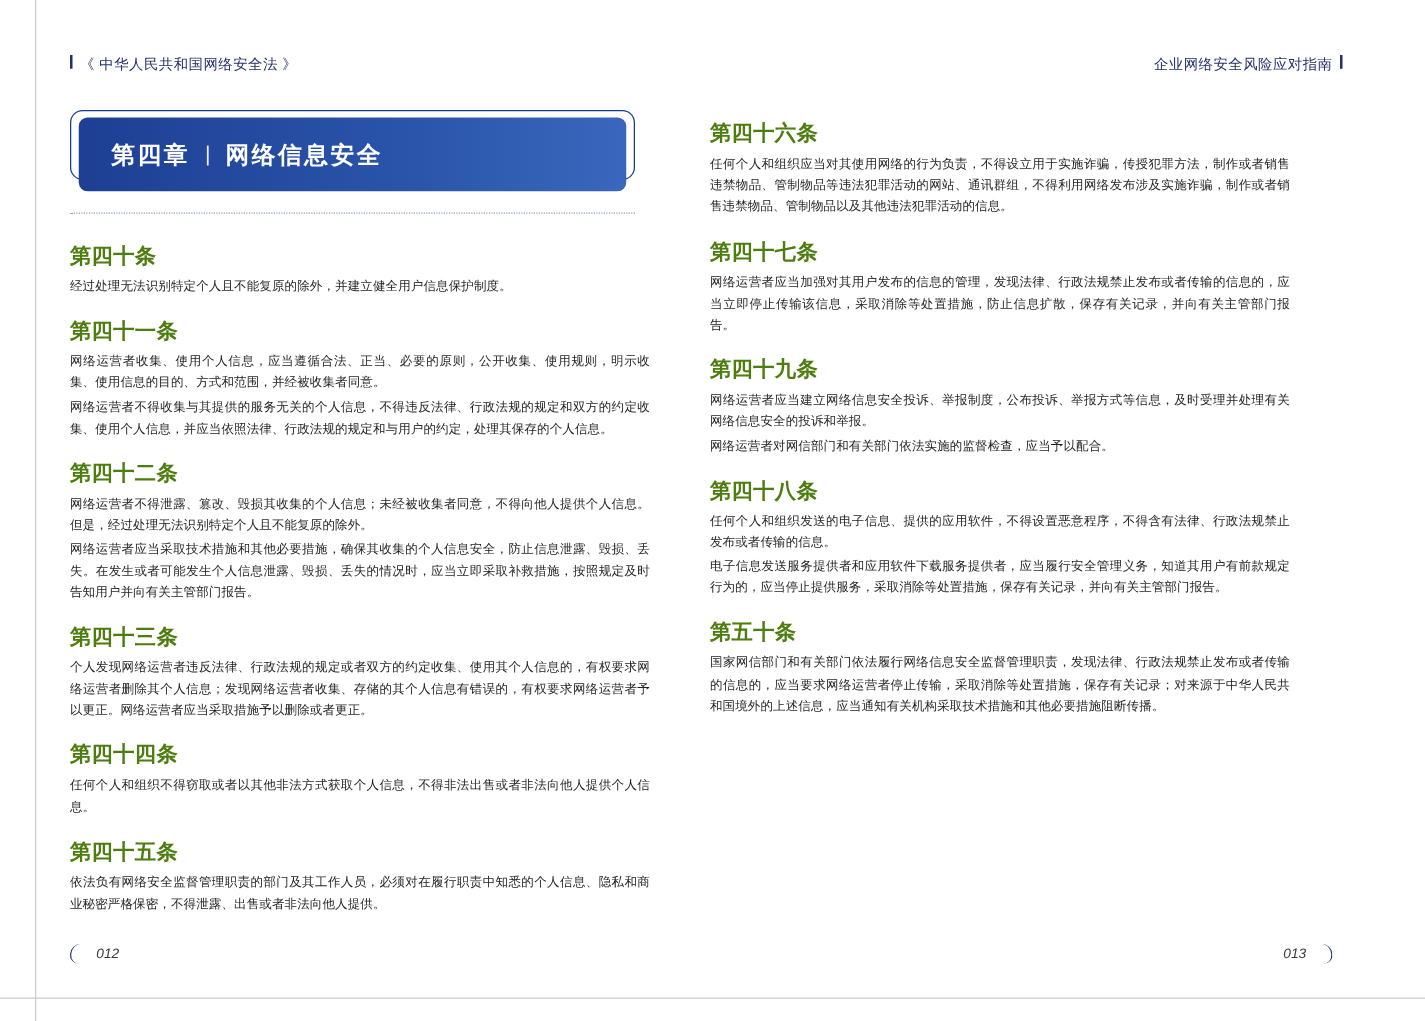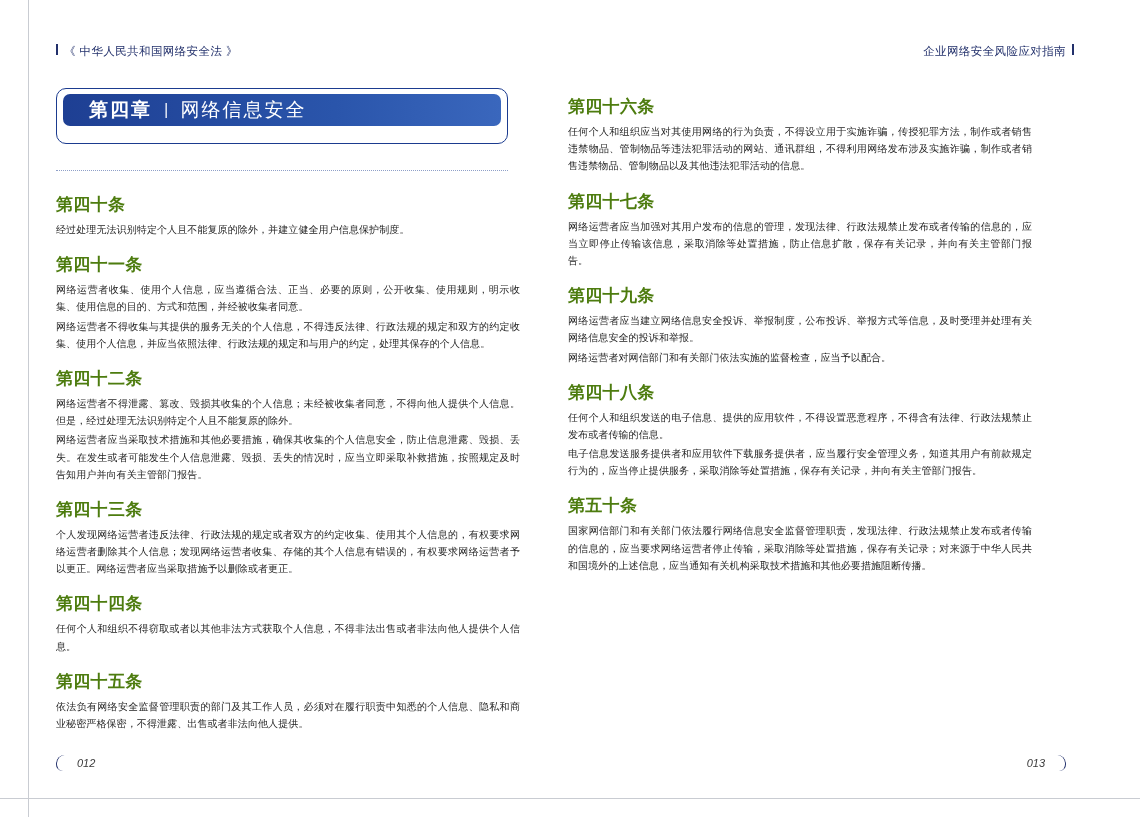--- a/index.html
+++ b/index.html
@@ -83,21 +83,21 @@
   }
   .banner-outline {
     position: absolute;
     inset: 0;
     border: 1.5px solid #1b3b8f;
     border-radius: 10px;
   }
   .banner-fill {
     position: absolute;
     left: 7px; top: 6px;
-    width: 438px; height: 32px;
+    width: 438px; height: 59px;
     background: linear-gradient(90deg, #1e3f93 0%, #2a55ab 62%, #3a67bd 100%);
     border-radius: 7px;
     display: flex;
     align-items: center;
     padding-left: 26px;
     box-sizing: border-box;
     color: #fff;
   }
   .banner-title {
     font-size: 19px;
@@ -105,21 +105,21 @@
     letter-spacing: 2px;
   }
   .banner-sep {
     margin: 0 12px;
     font-size: 17px;
     font-weight: normal;
     opacity: .9;
   }
   .banner-sub {
     font-size: 19px;
-    font-weight: normal;
+    font-weight: bold;
     letter-spacing: 2px;
   }
   .dotted-rule {
     width: 452px;
     border-top: 1px dotted #8fa0c8;
     margin: 18px 0 22px 0;
     height: 0;
   }
 
   .article { margin-bottom: 15px; }

